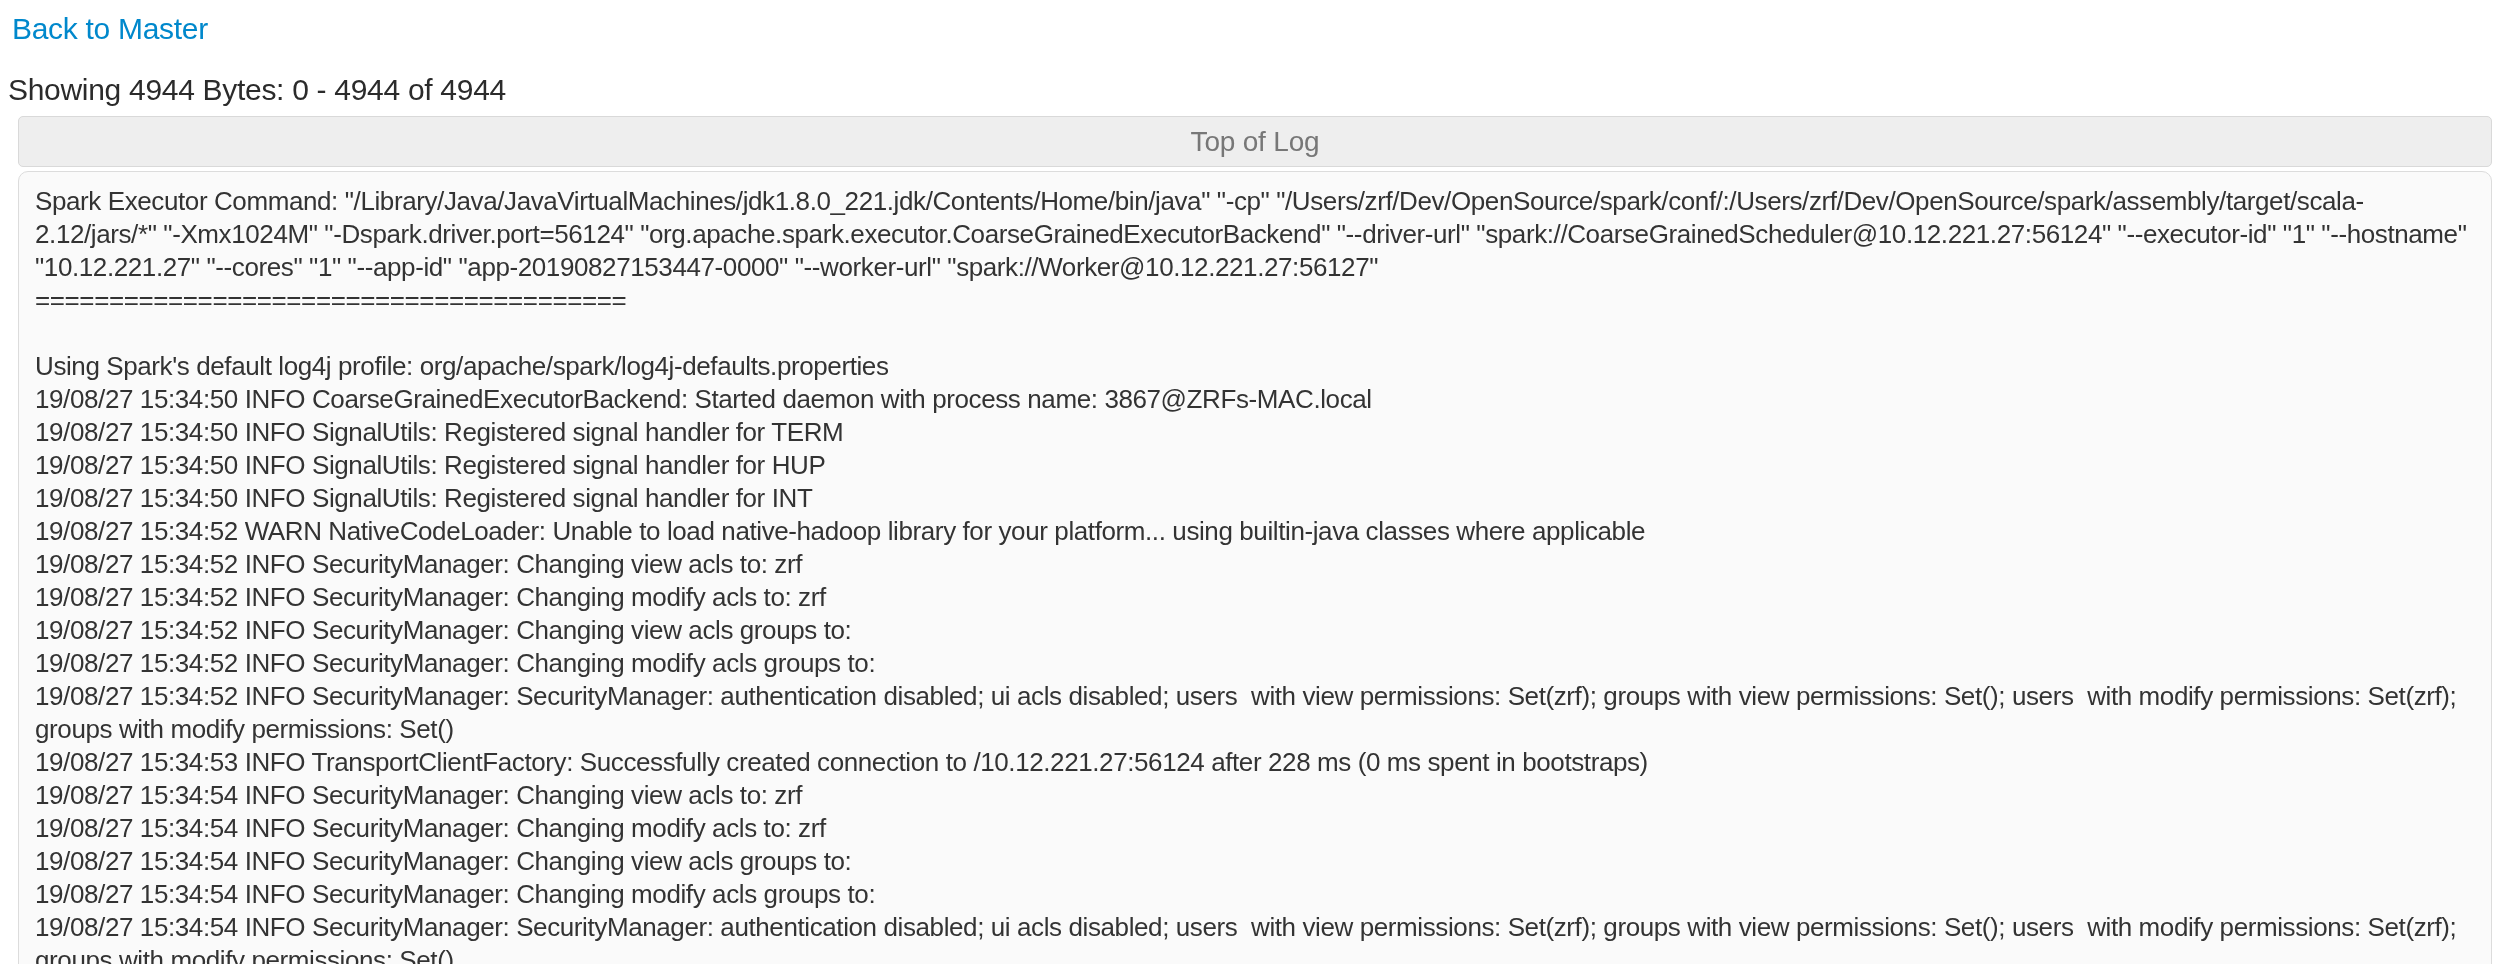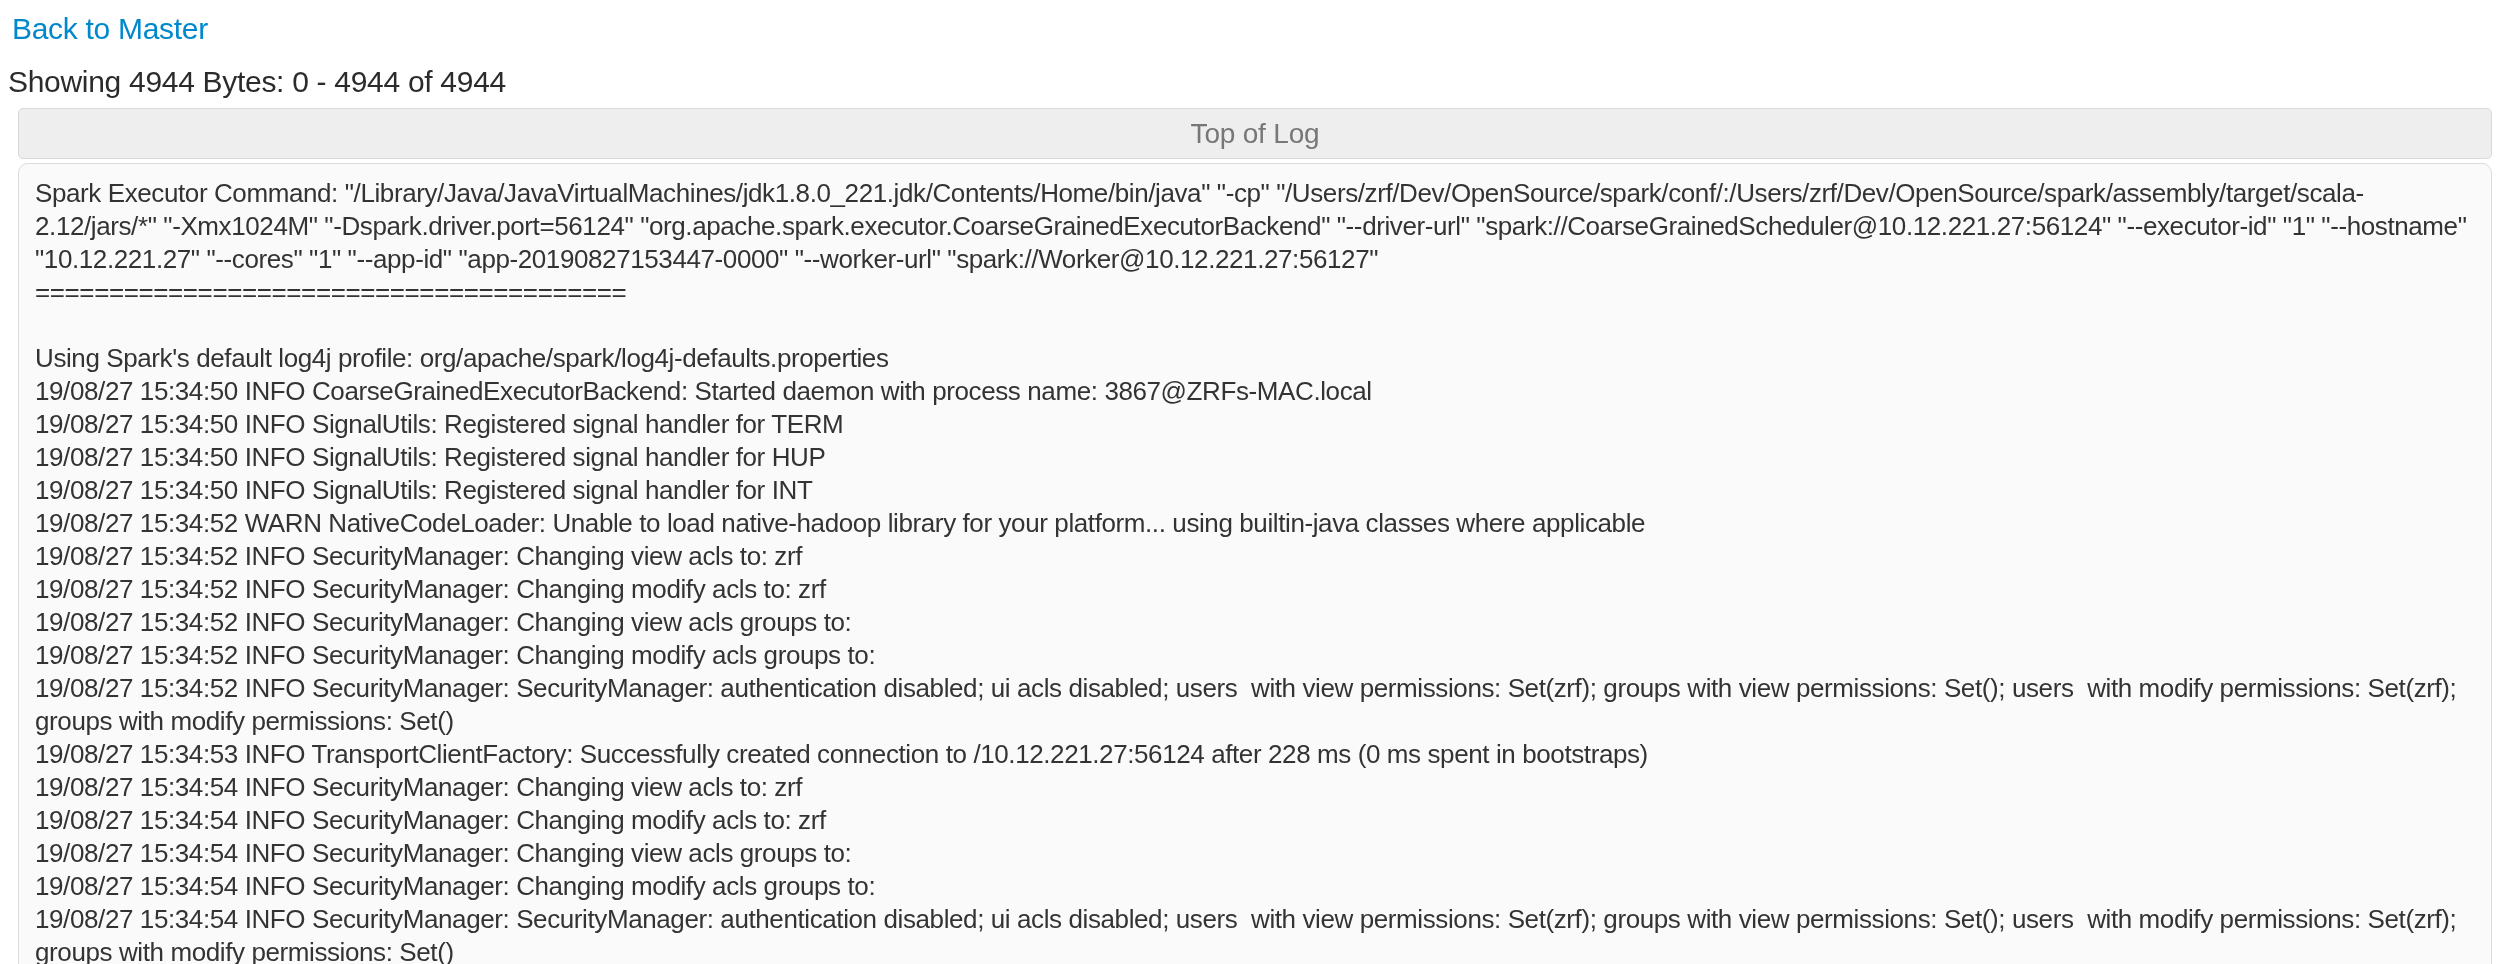--- a/index.html
+++ b/index.html
@@ -24,21 +24,21 @@
   .back-link {
     display: inline-block;
     font-size: 30px;
     line-height: 34px;
     color: #0088cc;
     text-decoration: none;
     letter-spacing: -0.3px;
     cursor: pointer;
   }
   .byte-range {
-    margin: 18px 0 0 8px;
+    margin: 26px 0 0 8px;
     font-size: 30px;
     line-height: 36px;
     color: #2b2b2b;
     letter-spacing: -0.3px;
   }
   .log-title-bar {
     margin: 8px 18px 4px 18px;
     height: 51px;
     background: #eeeeee;
     border: 1px solid #d9d9d9;

